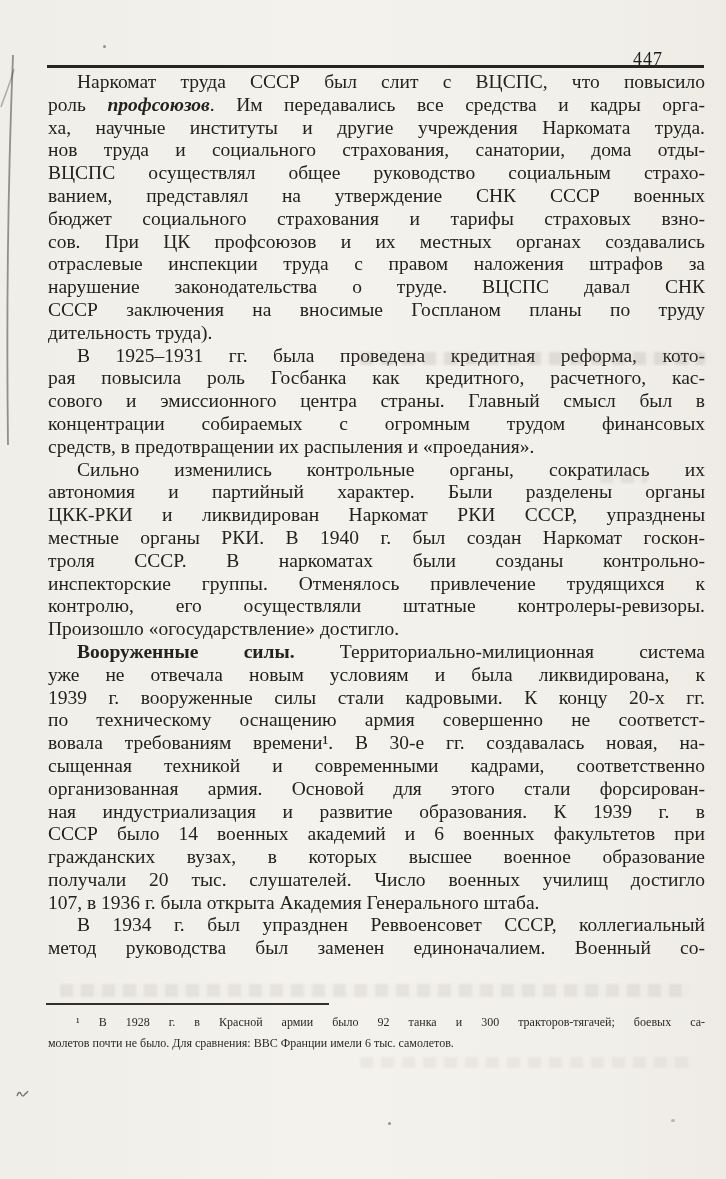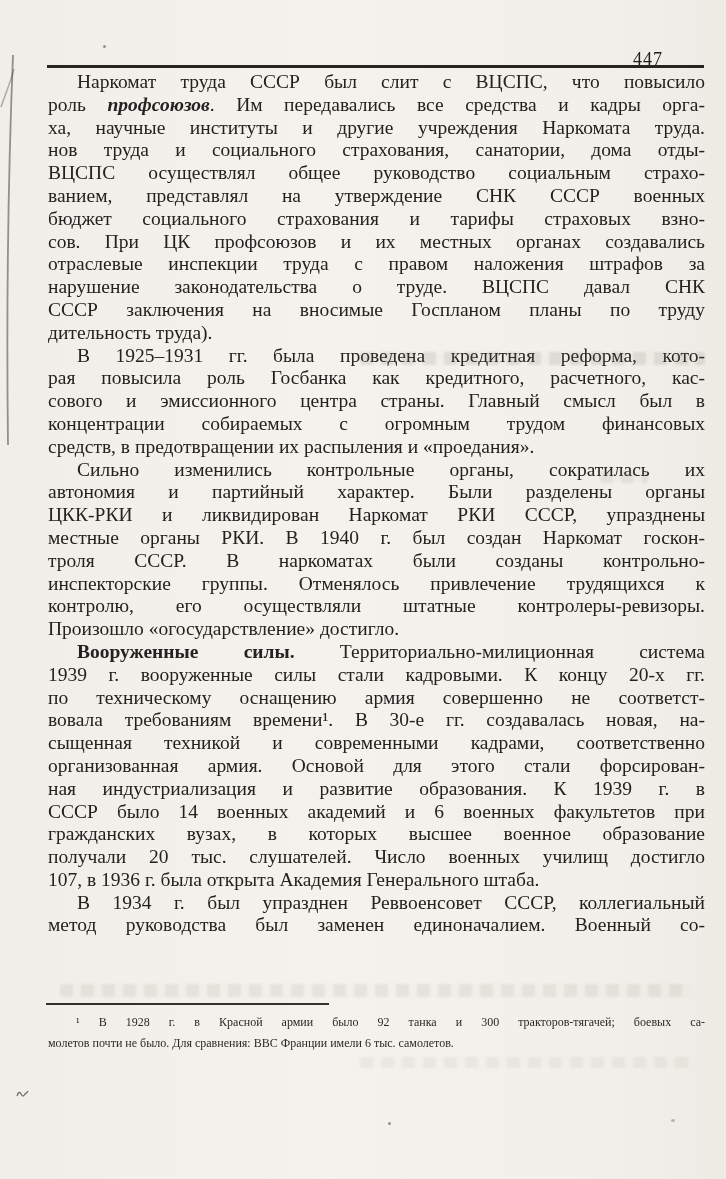--- a/index.html
+++ b/index.html
@@ -127,20 +127,21 @@
         <div class="line just"><span>автономия и партийный характер. Были разделены органы</span></div>
         <div class="line just"><span>ЦКК-РКИ и ликвидирован Наркомат РКИ СССР, упразднены</span></div>
         <div class="line just"><span>местные органы РКИ. В 1940 г. был создан Наркомат госкон-</span></div>
         <div class="line just"><span>троля СССР. В наркоматах были созданы контрольно-</span></div>
         <div class="line just"><span>инспекторские группы. Отменялось привлечение трудящихся к</span></div>
         <div class="line just"><span>контролю, его осуществляли штатные контролеры-ревизоры.</span></div>
         <div class="line"><span>Произошло «огосударствление» достигло.</span></div>
       </div>
       <div class="para">
         <div class="line indent just"><span class="b">Вооруженные силы.</span><span> Территориально-милиционная система</span></div>
+        <div class="line just"><span>уже не отвечала новым условиям и была ликвидирована, к</span></div>
         <div class="line just"><span>1939 г. вооруженные силы стали кадровыми. К концу 20-х гг.</span></div>
         <div class="line just"><span>по техническому оснащению армия совершенно не соответст-</span></div>
         <div class="line just"><span>вовала требованиям времени¹. В 30-е гг. создавалась новая, на-</span></div>
         <div class="line just"><span>сыщенная техникой и современными кадрами, соответственно</span></div>
         <div class="line just"><span>организованная армия. Основой для этого стали форсирован-</span></div>
         <div class="line just"><span>ная индустриализация и развитие образования. К 1939 г. в</span></div>
         <div class="line just"><span>СССР было 14 военных академий и 6 военных факультетов при</span></div>
         <div class="line just"><span>гражданских вузах, в которых высшее военное образование</span></div>
         <div class="line just"><span>получали 20 тыс. слушателей. Число военных училищ достигло</span></div>
         <div class="line"><span>107, в 1936 г. была открыта Академия Генерального штаба.</span></div>

